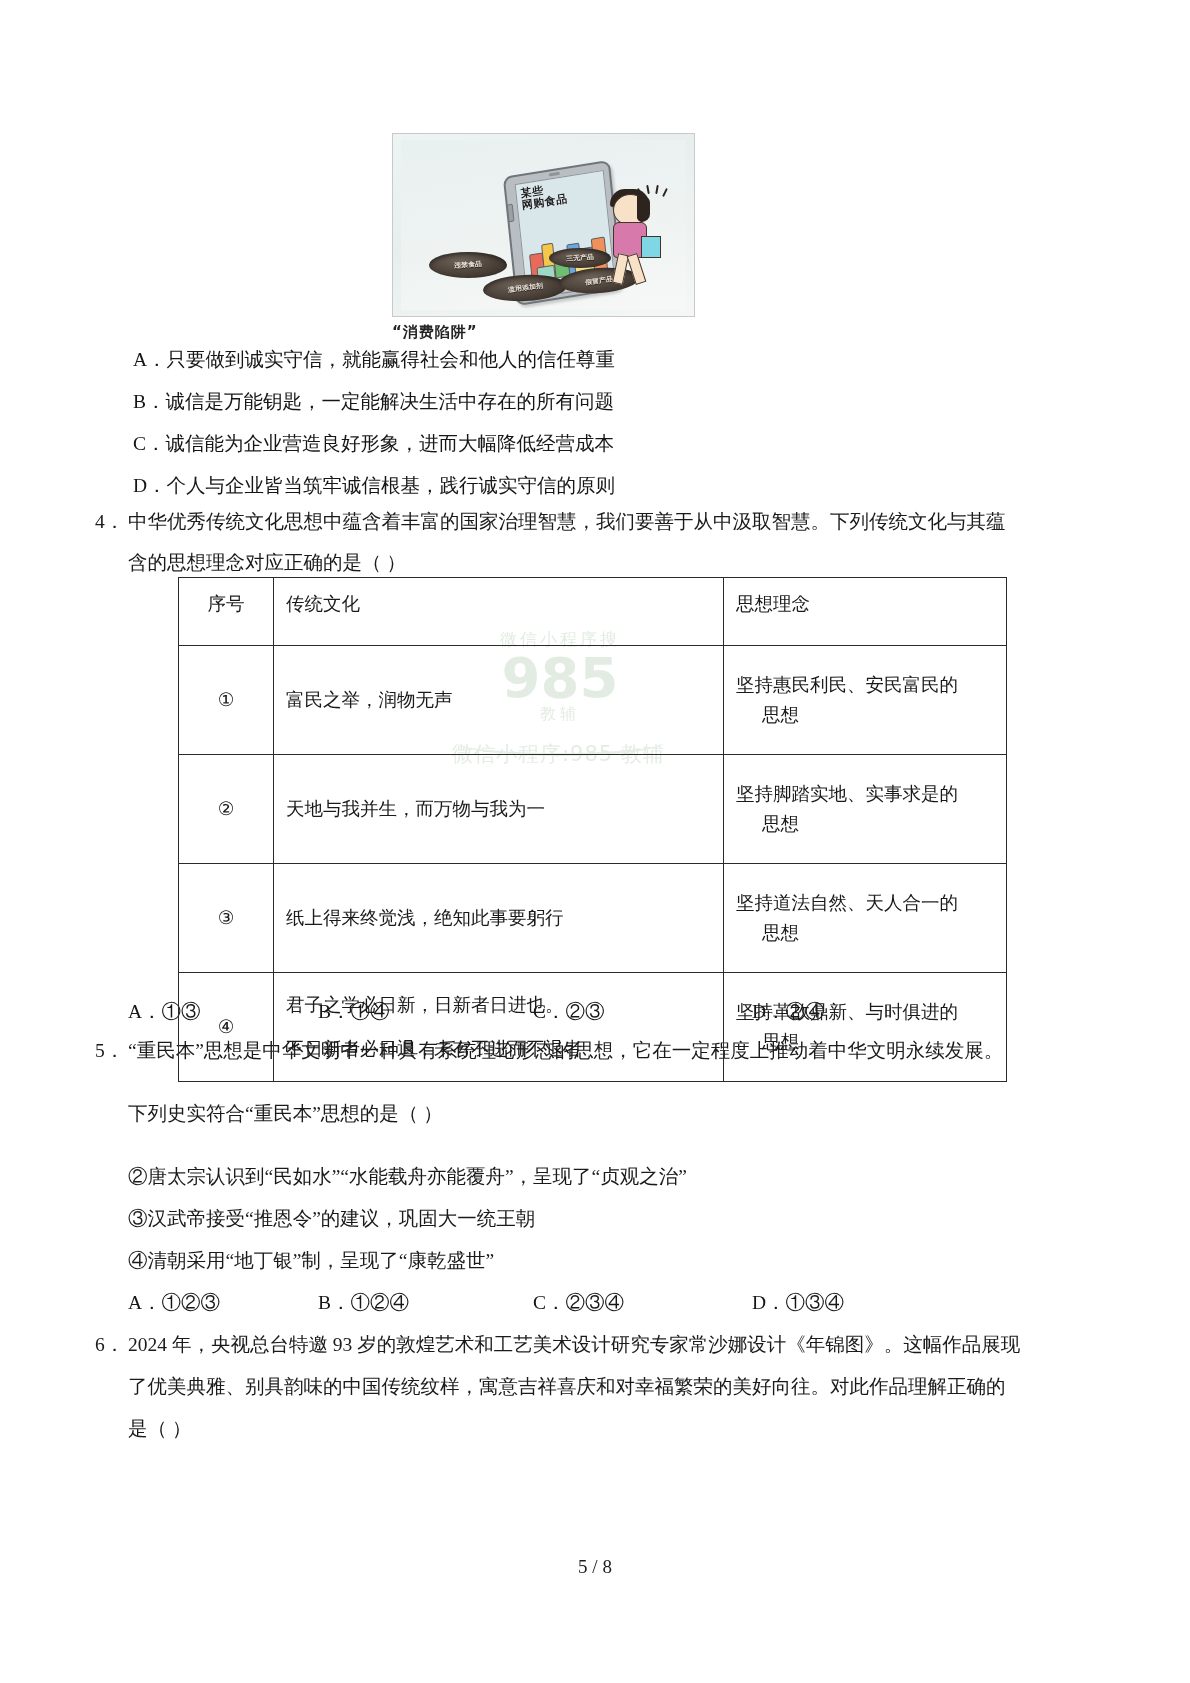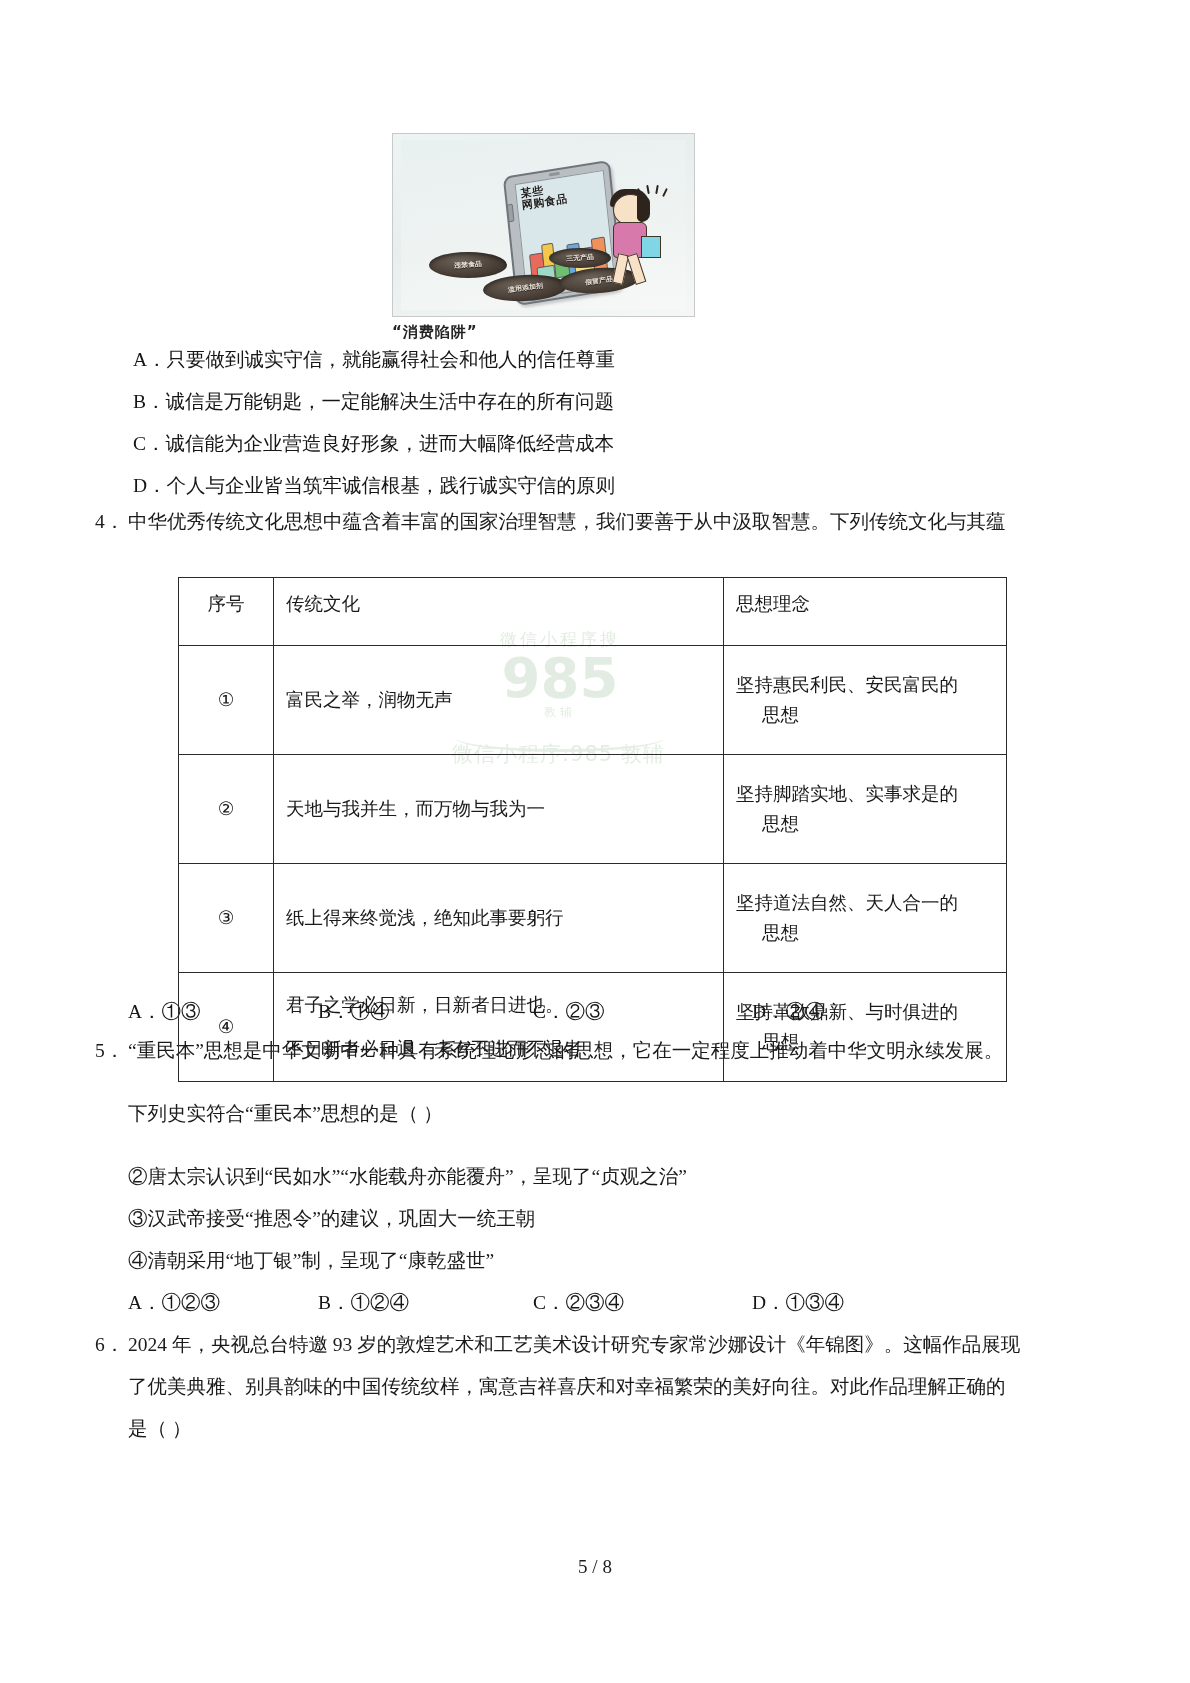--- a/index.html
+++ b/index.html
@@ -233,21 +233,21 @@
     font-family: "DejaVu Sans", sans-serif;
     user-select: none;
   }
   .wm-logo {
     left: 455px; top: 628px;
     width: 210px; text-align: center;
     opacity: .95;
   }
   .wm-logo .t1 { font-size: 17px; letter-spacing: 3px; color: #e2ece1; }
   .wm-logo .t2 { font-size: 56px; font-weight: bold; line-height: .95; color: #e2ece1; }
-  .wm-logo .t3 { font-size: 12px; letter-spacing: 4px; color: #e2ece1; }
+  .wm-logo .t3 { font-size: 16px; letter-spacing: 4px; color: #e2ece1; }
   .wm-logo .book {
     margin-top: 2px;
     height: 26px;
     border-bottom: 3px solid #e6efe5;
     border-radius: 0 0 60% 60%;
   }
   .wm-text {
     left: 452px; top: 740px;
     font-size: 21px;
     letter-spacing: 1px;
@@ -328,20 +328,21 @@
     <div class="figure-caption">“消费陷阱”</div>
   </div>
 
   <div class="opt-line" style="left:133px; top:344px;">A．只要做到诚实守信，就能赢得社会和他人的信任尊重</div>
   <div class="opt-line" style="left:133px; top:386px;">B．诚信是万能钥匙，一定能解决生活中存在的所有问题</div>
   <div class="opt-line" style="left:133px; top:428px;">C．诚信能为企业营造良好形象，进而大幅降低经营成本</div>
   <div class="opt-line" style="left:133px; top:470px;">D．个人与企业皆当筑牢诚信根基，践行诚实守信的原则</div>
 
   <div class="q-line" style="left:95px; top:506px;">4．</div>
   <div class="q-line" style="left:128px; top:506px;">中华优秀传统文化思想中蕴含着丰富的国家治理智慧，我们要善于从中汲取智慧。下列传统文化与其蕴</div>
+  <div class="q-line" style="left:128px; top:547px;">含的思想理念对应正确的是（     ）</div>
 
   <div class="wm wm-logo">
     <div class="t1">微信小程序搜</div>
     <div class="t2">985</div>
     <div class="t3">教辅</div>
     <div class="book"></div>
   </div>
   <div class="wm wm-text">微信小程序:985 教辅</div>
 
   <div class="tbl-wrap">

